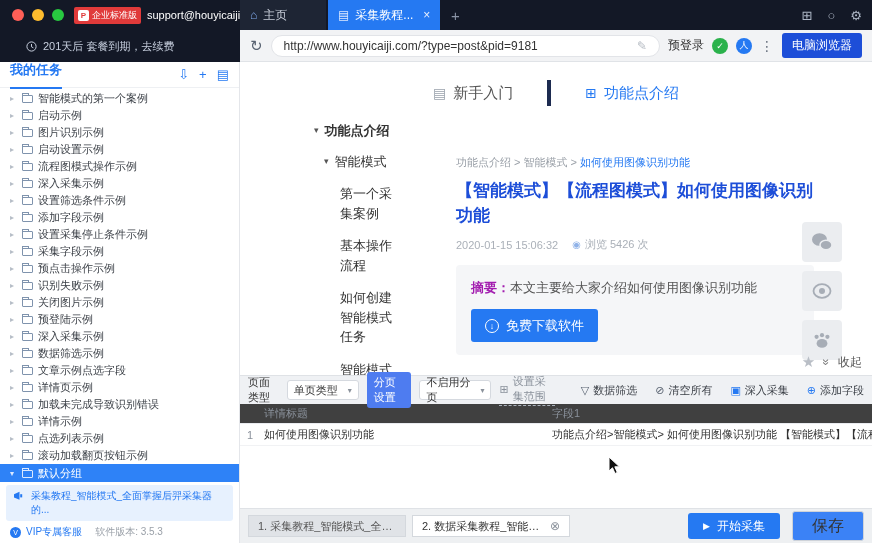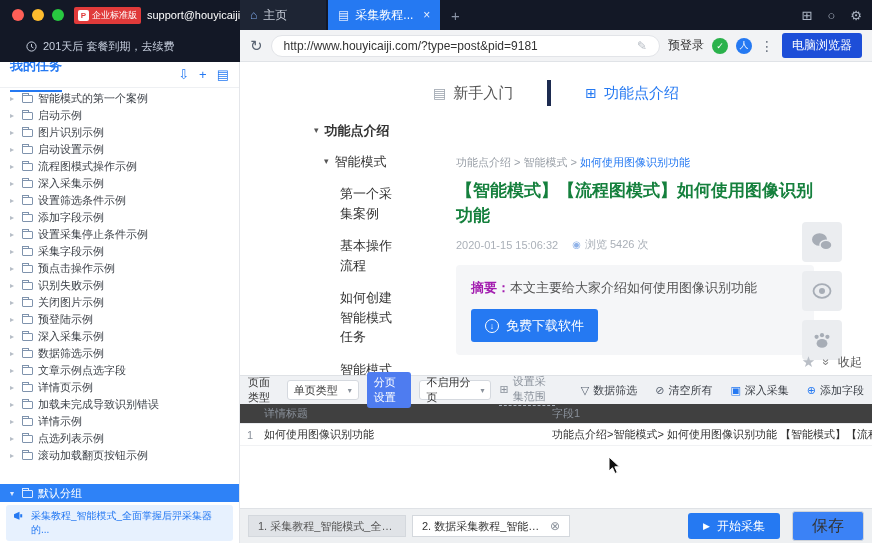--- a/index.html
+++ b/index.html
@@ -39,21 +39,21 @@
   .prelogin { font-size:12px; color:#333; white-space:nowrap;}
   .round-ico { width:16px; height:16px; border-radius:50%; color:#fff; font-size:9px; display:flex; align-items:center; justify-content:center;}
   .round-ico.green{background:#2bb24c}
   .round-ico.blue{background:#2579f2}
   .dots-icon { color:#6b7380; font-size:14px;}
   .browser-mode-btn { background:#1d4ed8; color:#fff; font-size:12px; border-radius:3px; padding:4px 10px; white-space:nowrap;}
 
   
   .sidebar { position:absolute; left:0; top:62px; width:240px; height:481px; background:#fff; border-right:1px solid #e4e6ea; display:flex; flex-direction:column; z-index:3;}
   .sb-header { height:26px; display:flex; align-items:center; padding:0 10px; gap:10px; border-bottom:1px solid #eef0f3;}
-  .sb-title { color:#2579f2; font-size:13px; font-weight:bold; border-bottom:2px solid #2579f2; padding-bottom:15px;}
+  .sb-title { color:#2579f2; font-size:13px; font-weight:bold; border-bottom:2px solid #2579f2; padding-bottom:8px;}
   .sb-sp { flex:1;}
   .sb-hicon { color:#2579f2; font-size:13px;}
   .task-list { flex:1; overflow:hidden; padding-top:2px;}
   .task-item { height:17px; display:flex; align-items:center; gap:5px; padding:0 10px; font-size:11px; color:#3a3f46; white-space:nowrap;}
   .chev { color:#b6bdc7; font-size:8px; width:7px;}
   .folder-ico { width:11px; height:8px; border:1px solid #7f93ad; border-radius:1px; position:relative; flex-shrink:0; margin-top:1px;}
   .folder-ico::before { content:""; position:absolute; top:-3px; left:-1px; width:5px; height:2px; border:1px solid #7f93ad; border-bottom:none;}
   .task-label { overflow:hidden; text-overflow:ellipsis;}
   .group-row { height:18px; background:#2e82f7; color:#fff; display:flex; align-items:center; gap:5px; padding:0 10px; font-size:11px;}
   .group-row .chev{ color:#dce9ff;}
@@ -76,21 +76,21 @@
   .site-body { display:flex; padding-left:74px; margin-top:14px;}
   .page-menu { width:116px; flex-shrink:0; font-size:13px; color:#333;}
   .pm-row { display:flex; gap:6px; align-items:flex-start; margin-bottom:13px;}
   .pm-row .pm-arrow { color:#555; font-size:9px; margin-top:3px;}
   .pm-sec { margin-left:10px;}
   .pm-items { margin-left:26px;}
   .pm-item { width:60px; word-break:break-all; line-height:1.5; margin-bottom:13px; color:#333;}
   .article { width:358px; margin-left:26px;}
   .crumb { font-size:11px; color:#9aa0a8; white-space:nowrap;margin-top:33px;}
   .crumb-cur { color:#2579f2;}
-  .article-title { font-size:17px; font-weight:bold; color:#15803d; line-height:1.45; margin-top:9px;}
+  .article-title { font-size:17px; font-weight:bold; color:#1d4ed8; line-height:1.45; margin-top:9px;}
   .article-meta { display:flex; align-items:center; gap:14px; font-size:11px; color:#aab0b8; margin-top:9px;}
   .meta-views { display:flex; align-items:center; gap:4px;}
   .meta-eye { color:#8fb2e8; font-size:10px;}
   .summary-box { background:#f5f6f8; border-radius:4px; padding:13px 15px; margin-top:13px; font-size:13px; color:#555; line-height:1.5;}
   .summary-label { color:#a21caf; font-weight:bold;}
   .download-btn { margin-top:11px; display:inline-flex; align-items:center; gap:7px; background:#2579f2; color:#fff; font-size:13px; padding:7px 14px; border-radius:3px;}
   .dl-ico { width:14px; height:14px; border:1px solid #fff; border-radius:50%; font-size:9px; line-height:12px; text-align:center;}
   .article-body { margin-top:20px; font-size:14px; color:#333; white-space:nowrap; overflow:hidden;}
   .social-stack { position:absolute; right:30px; top:160px; display:flex; flex-direction:column; gap:9px;}
   .social-btn { width:40px; height:40px; background:#ebedf0; border-radius:4px; display:flex; align-items:center; justify-content:center;}
@@ -338,20 +338,25 @@
     </div>
 
     <div class="sb-notice">
       <svg width="12" height="12" viewBox="0 0 12 12" style="flex-shrink:0;margin-top:1px;">
           <path d="M1 4.2 L6.5 1.8 L6.5 9.8 L1 7.4 Z" fill="#2579f2"></path>
           <rect x="7.2" y="4.2" width="2" height="3.2" fill="#2579f2"></rect>
         </svg>
       <span class="sb-notice-text">采集教程_智能模式_全面掌握后羿采集器的...</span>
     </div>
 
+    <div class="sb-bottom">
+      <span class="vip-ico">V</span>
+      <span class="vip-label">VIP专属客服</span>
+      <span class="version-label">软件版本: 3.5.3</span>
+    </div>
   </div>
 
   <div class="webview">
     <div class="site-nav">
       <div class="site-nav-item">
         <span class="n-icon">▤</span>
         <span>新手入门</span>
       </div>
       <div class="nav-divider"></div>
       <div class="site-nav-item active">

